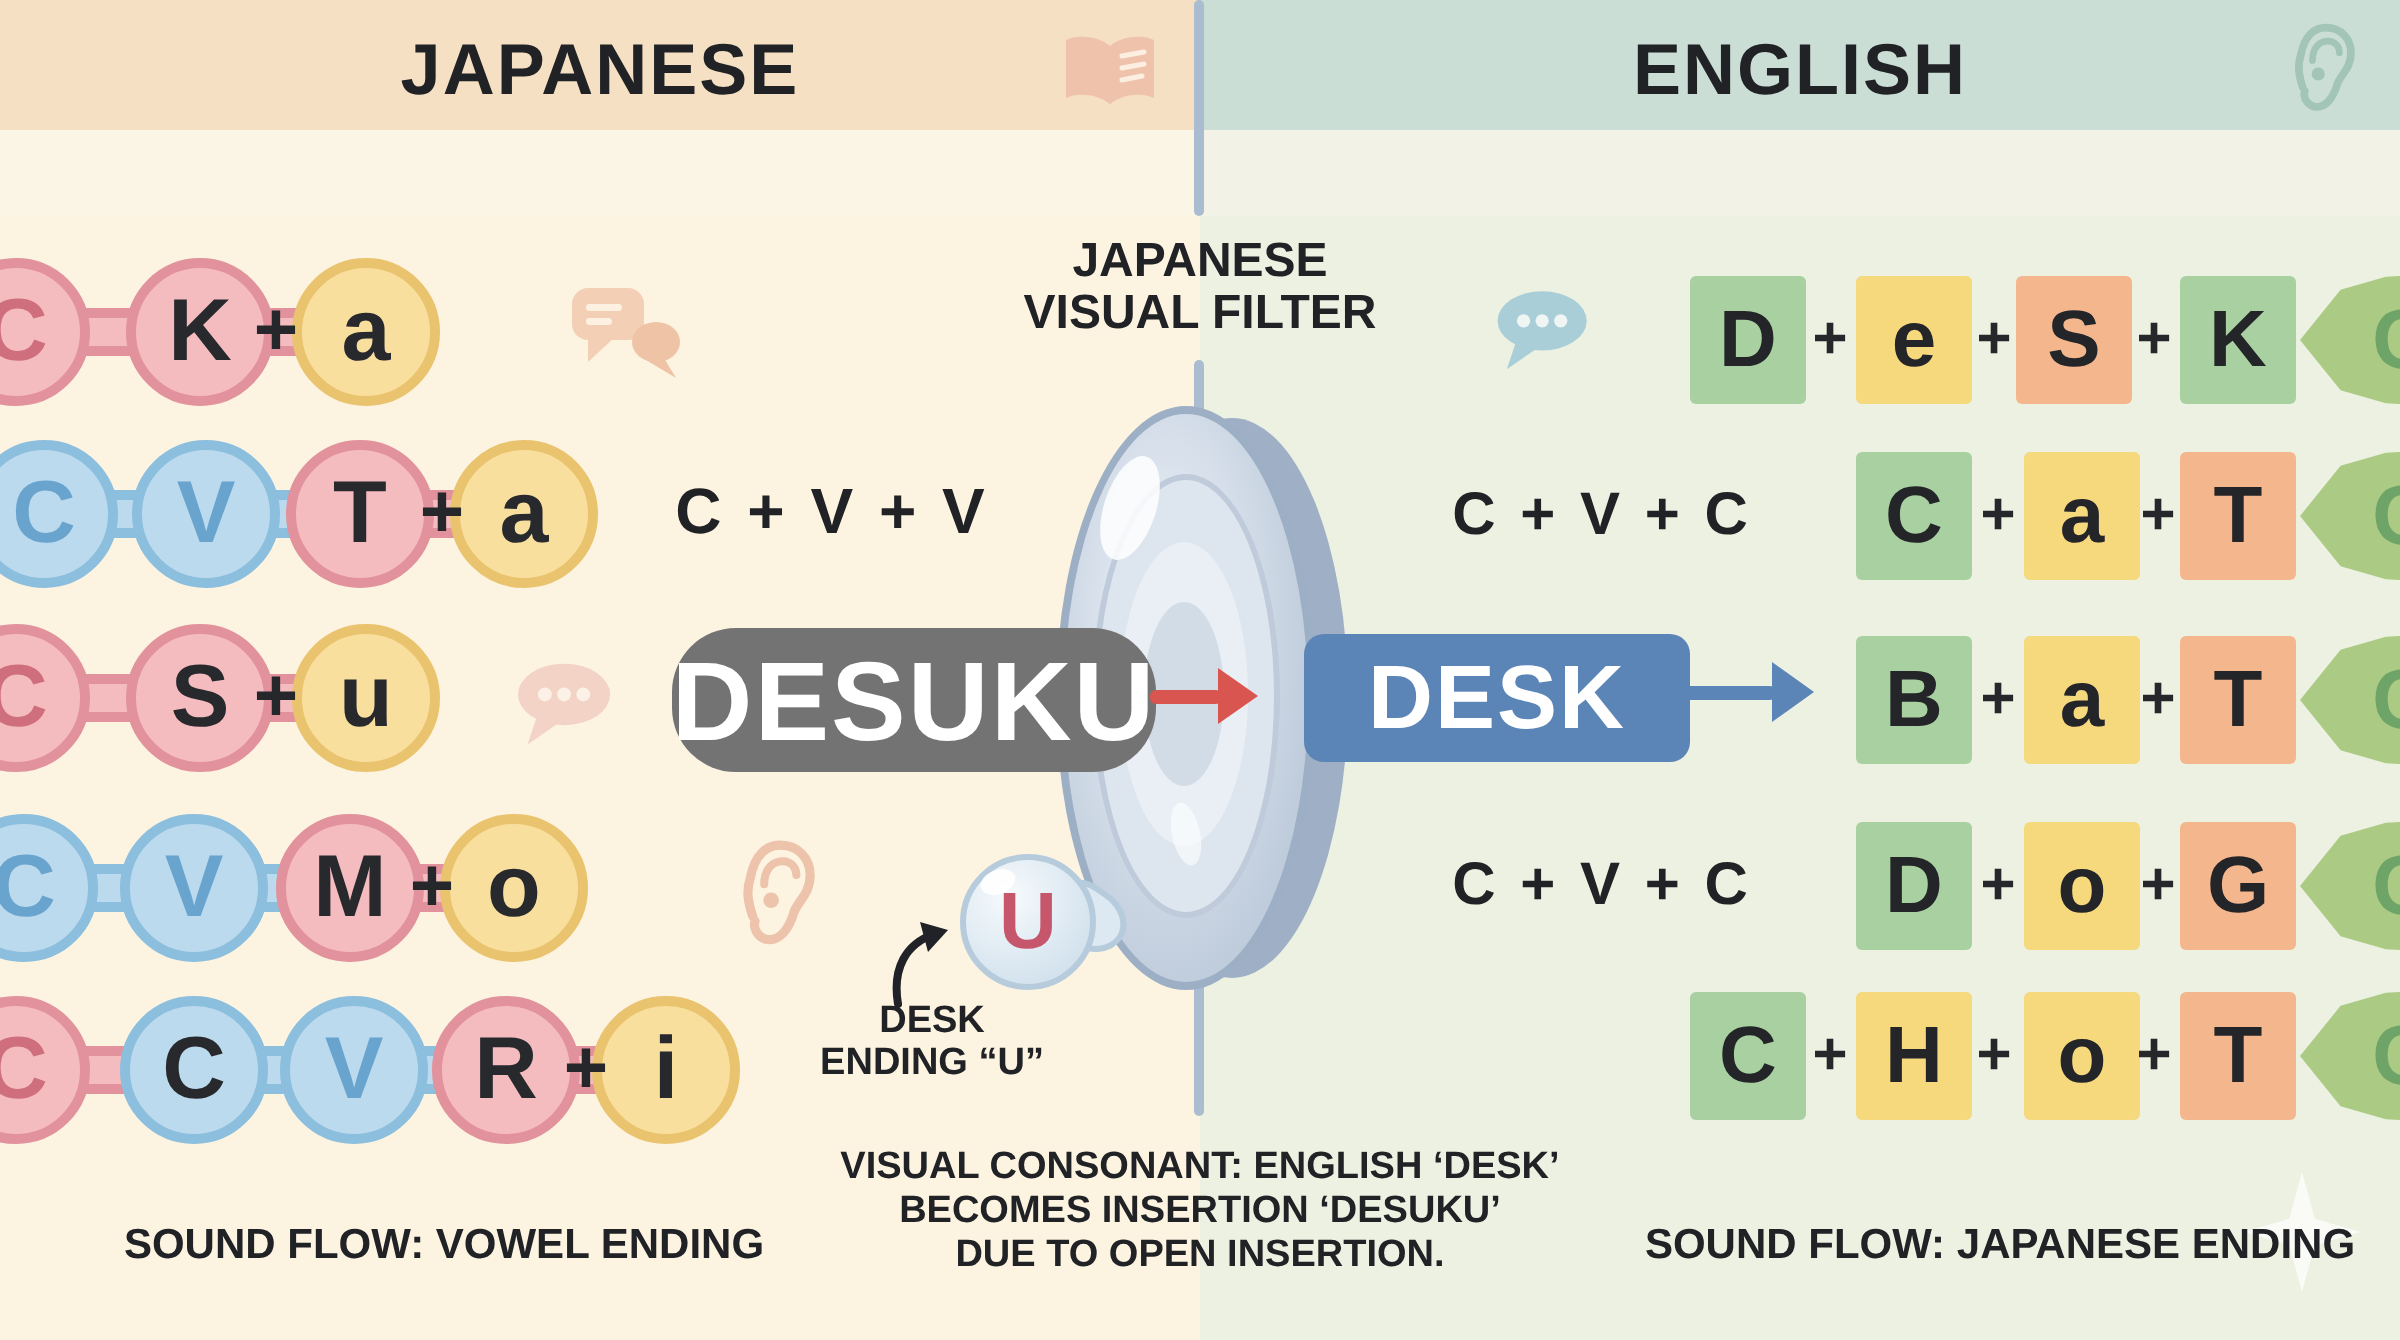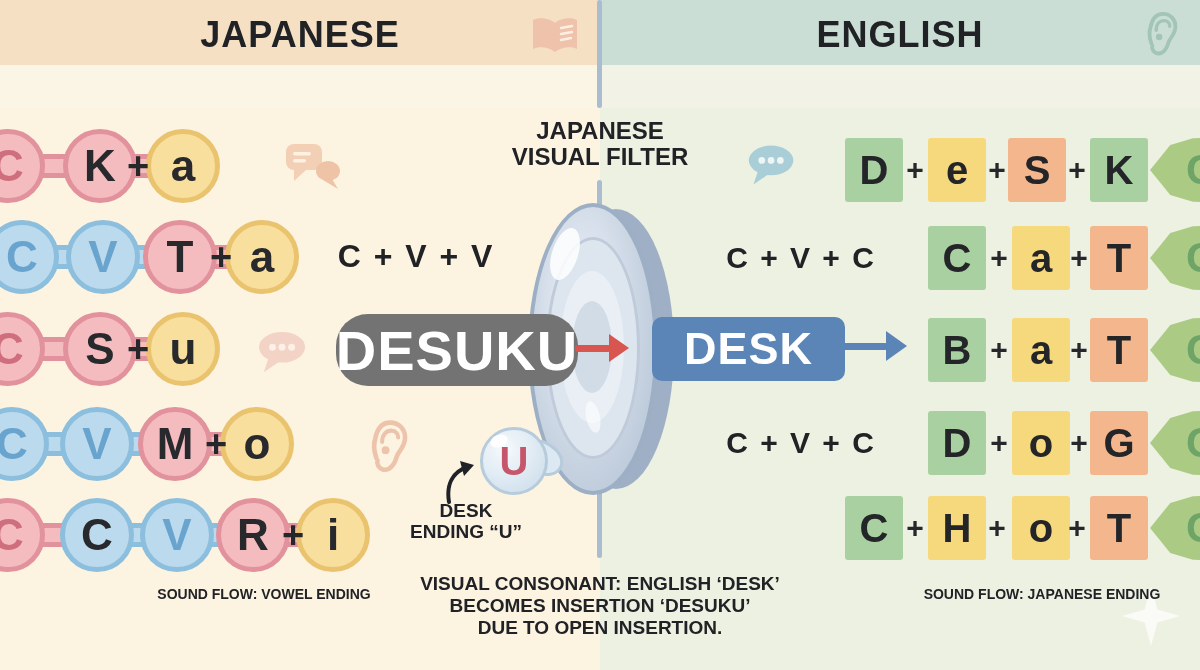--- a/index.html
+++ b/index.html
@@ -13,21 +13,21 @@
   .band-ls{left:0;top:65px;width:600px;height:43px;background:#fbf5e6;}
   .band-rh{left:600px;top:0;width:600px;height:65px;background:#cbded5;}
   .band-rs{left:600px;top:65px;width:600px;height:43px;background:#f2f3e6;}
   
   .dv{left:597px;width:5px;background:#a9bcd0;z-index:1;border-radius:3px;}
   .dv1{top:0;height:108px;} .dv2{top:180px;height:34px;} .dv3{top:486px;height:72px;}
   
   .title{top:14px;width:600px;text-align:center;font-size:36px;font-weight:bold;letter-spacing:1px;z-index:3;}
   .subtitle{top:71px;width:600px;text-align:center;font-size:26px;font-weight:bold;z-index:3;}
   .t-l{left:0;} .t-r{left:600px;}
-  .footer{top:586px;font-size:14px;font-weight:bold;z-index:3;margin-left:42px;}
+  .footer{top:611px;font-size:21px;font-weight:bold;z-index:3;}
   .foot-l{left:0;width:444px;text-align:center;}
   .foot-r{left:800px;width:400px;text-align:center;}
   .filter-label{left:470px;top:118px;width:260px;text-align:center;font-size:24px;font-weight:bold;line-height:26px;z-index:3;}
   .caption{left:420px;top:573px;width:360px;text-align:center;font-size:19px;font-weight:bold;line-height:22px;z-index:3;}
   
   .circle{position:absolute;width:74px;height:74px;border-radius:50%;border:5px solid;box-sizing:border-box;
           transform:translate(-50%,-50%);display:flex;align-items:center;justify-content:center;
           font-size:44px;font-weight:bold;z-index:2;}
   .f-pink{background:#f5bcc0;border-color:#e2929c;}
   .f-blue{background:#bcdaed;border-color:#8cbedd;}

